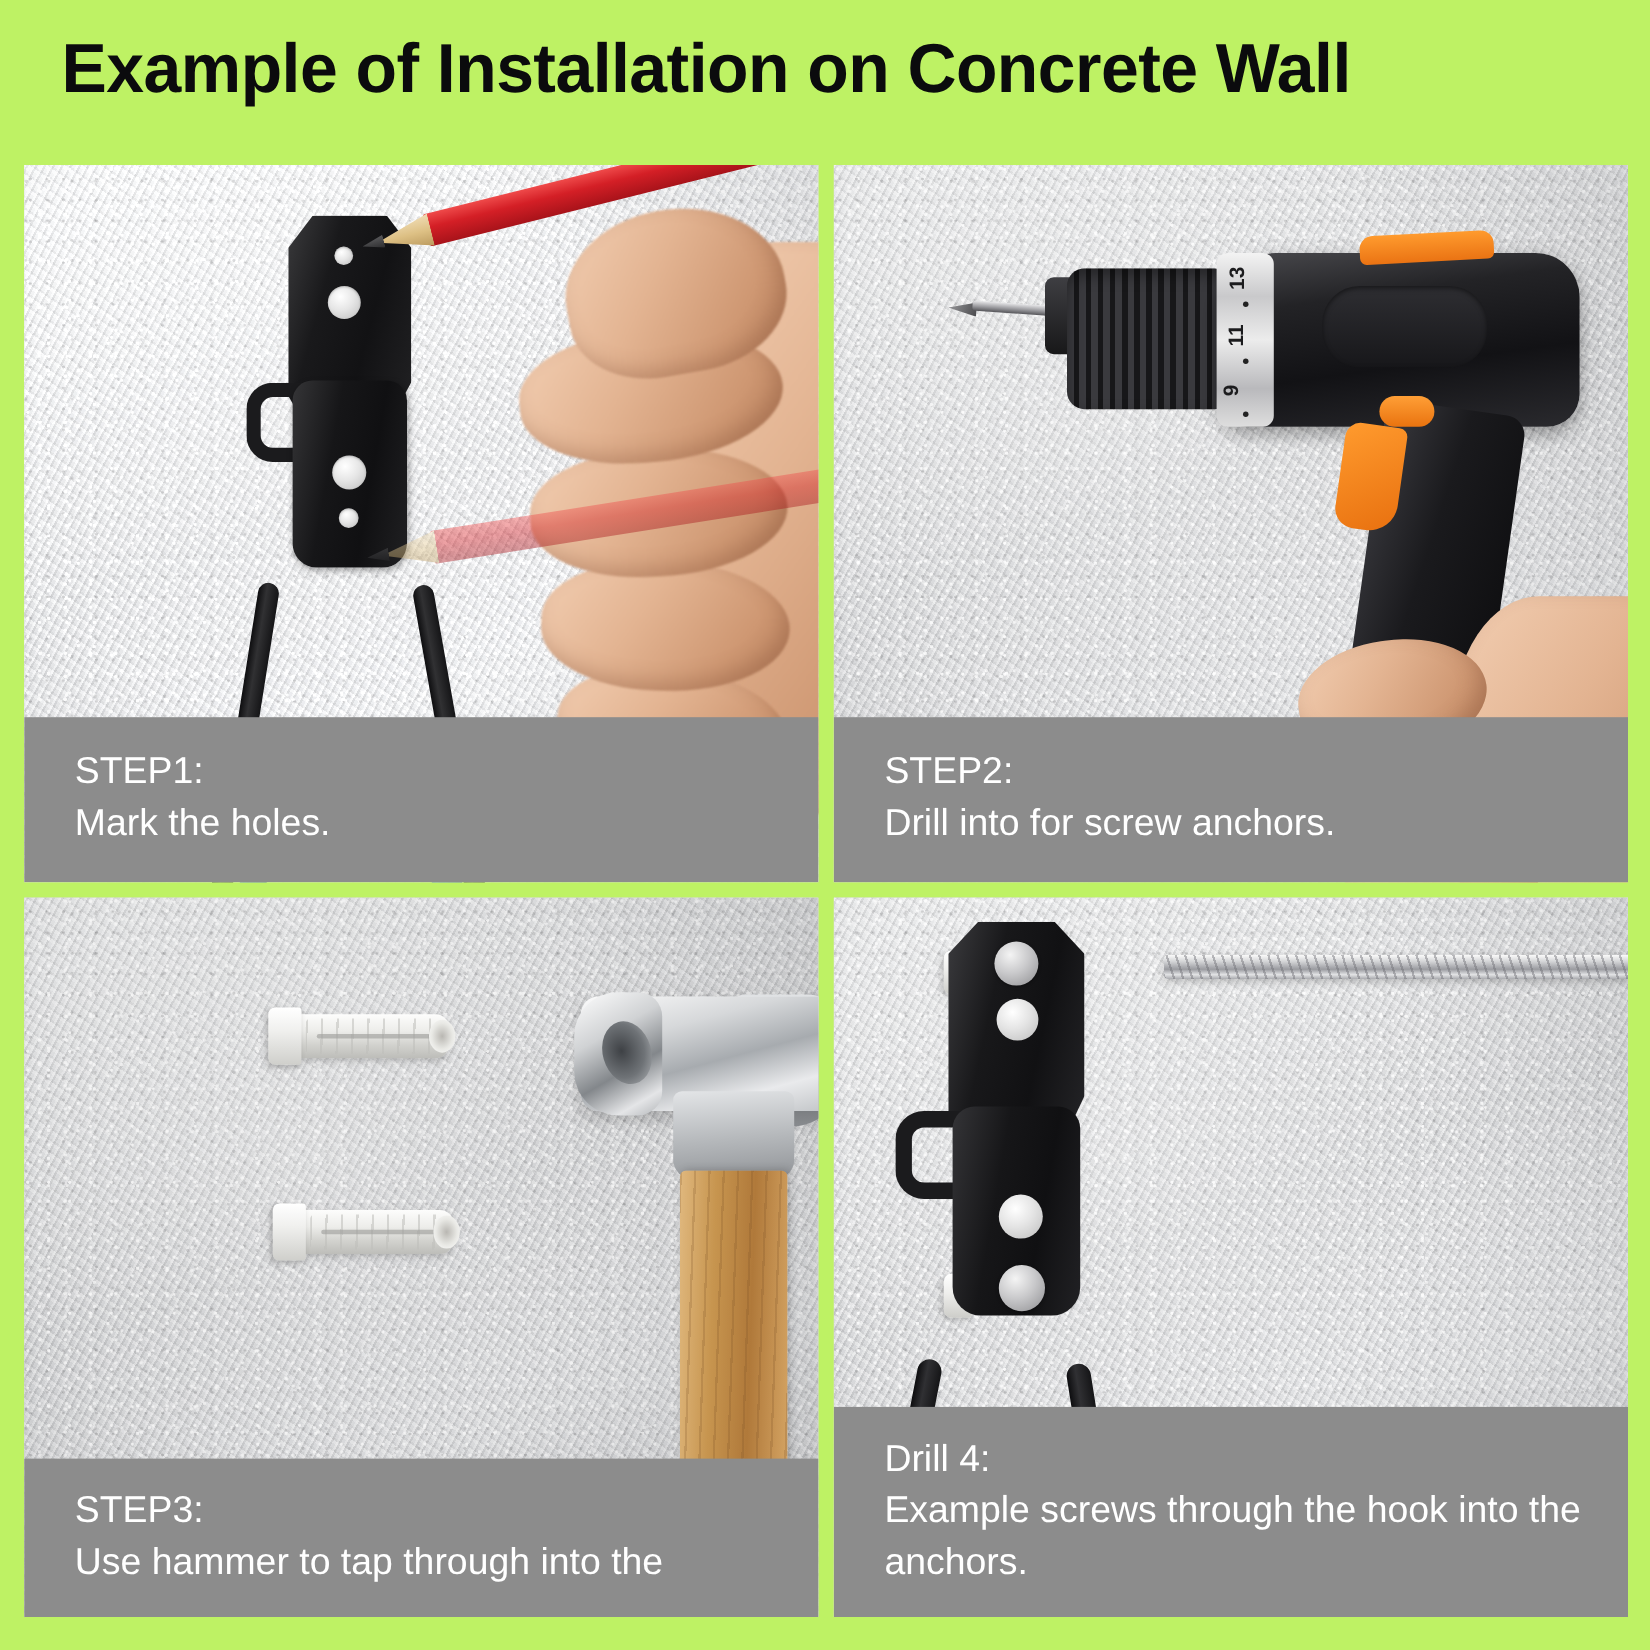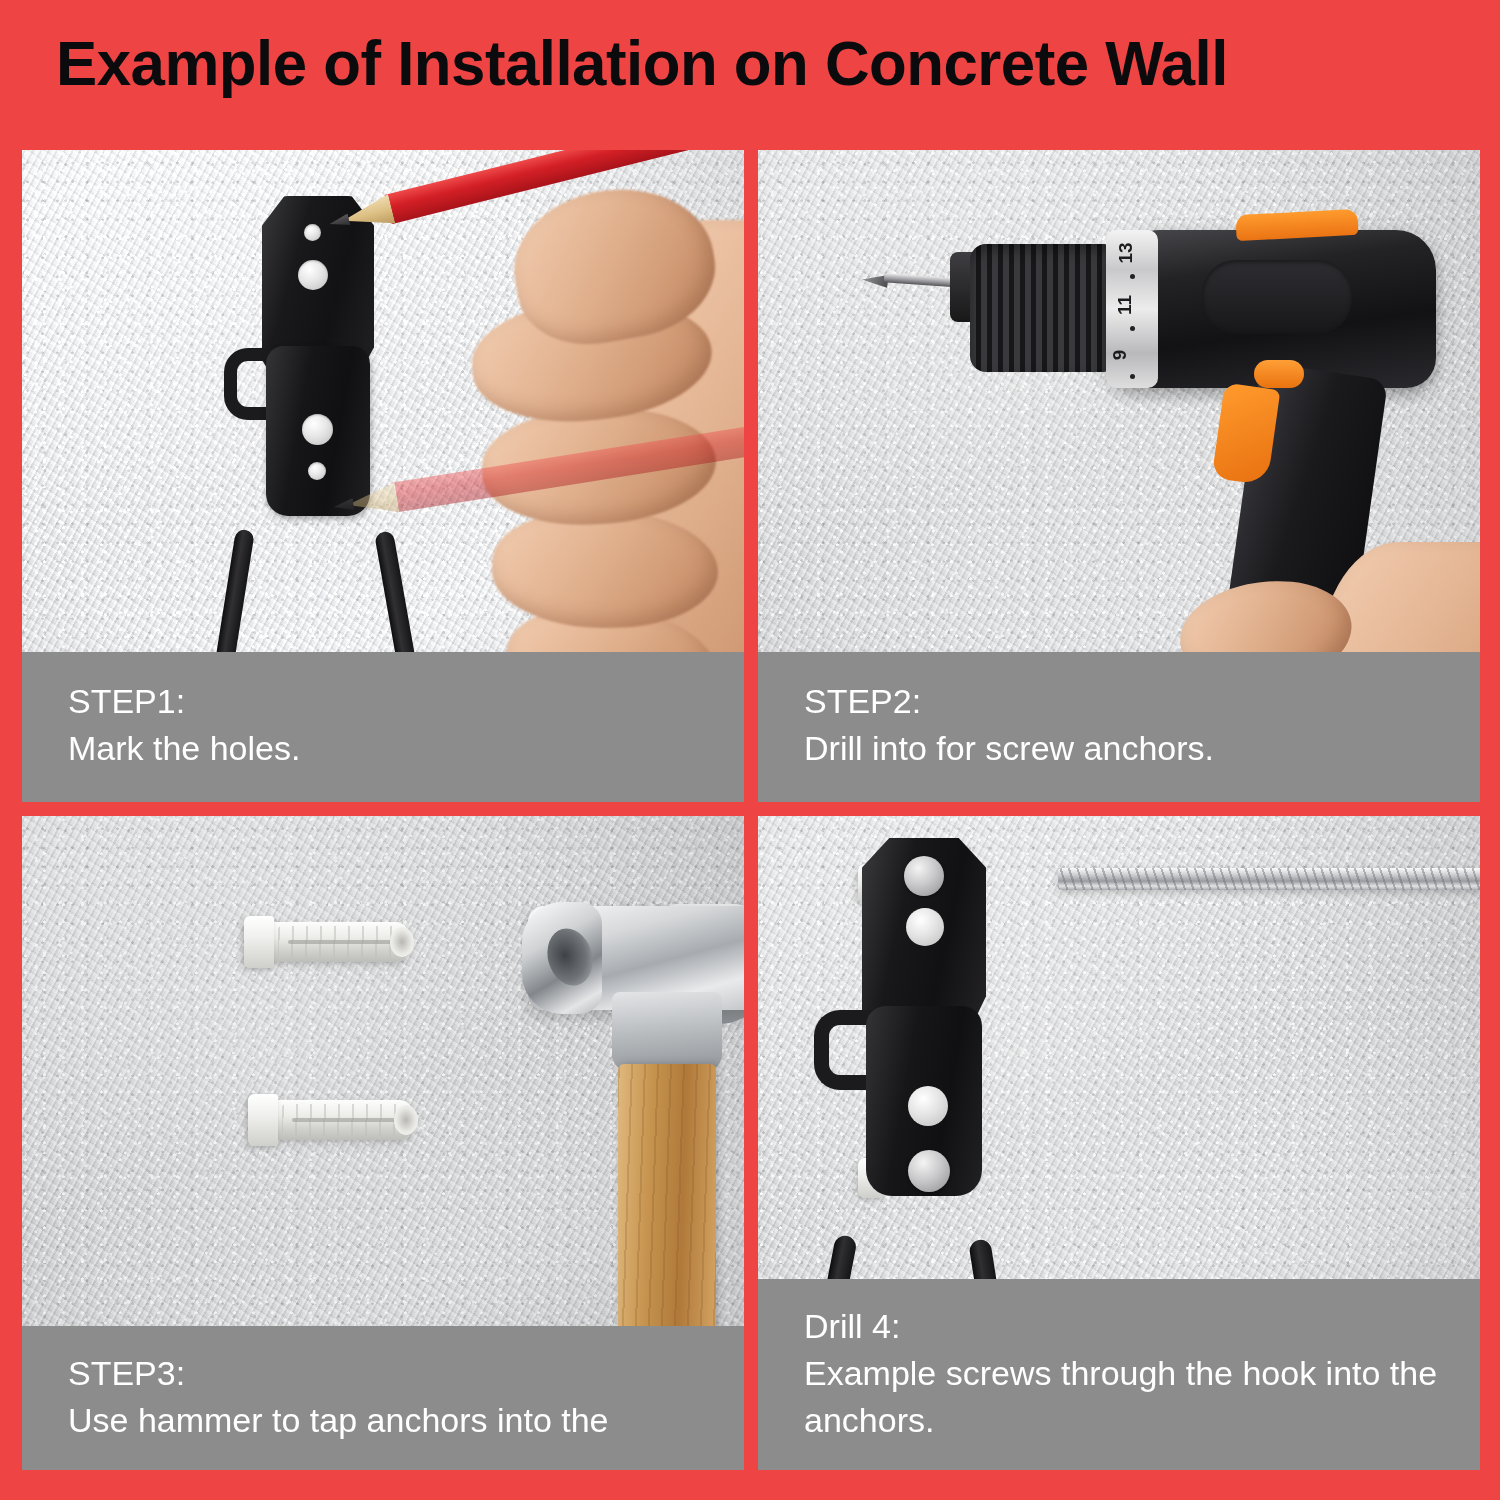--- a/index.html
+++ b/index.html
@@ -9,21 +9,21 @@
     height: 1500px;
     background: #f0f2f6;
     font-family: "Liberation Sans", sans-serif;
     overflow: hidden;
   }
 
   #page {
     position: relative;
     width: 1500px;
     height: 1500px;
-    background: #ef4444;
+    background: #bef264;
     text-decoration: underline;
   }
 
   
   .page-title {
     position: absolute;
     left: 56px;
     top: 30px;
     font-size: 63px;
     font-weight: bold;
@@ -635,21 +635,21 @@
         <div class="p3-claw"></div>
         <div class="p3-head"></div>
         <div class="p3-face"></div>
         <div class="p3-face-dark"></div>
         <div class="p3-neck"></div>
         <div class="p3-handle-wood"></div>
       </div>
 
       <div class="caption tall">
         <span class="caption-line">STEP3:</span>
-        <span class="caption-line">Use hammer to tap anchors into the</span>
+        <span class="caption-line">Use hammer to tap through into the</span>
       </div>
     </div>
 
     <div class="panel">
       <div class="wall"></div>
       <div class="wall-vignette"></div>
 
       <div class="p4-bracket">
         <div class="p4-anchor-w p4-aw1"></div>
         <div class="p4-screwshaft p4-ss1"></div>

